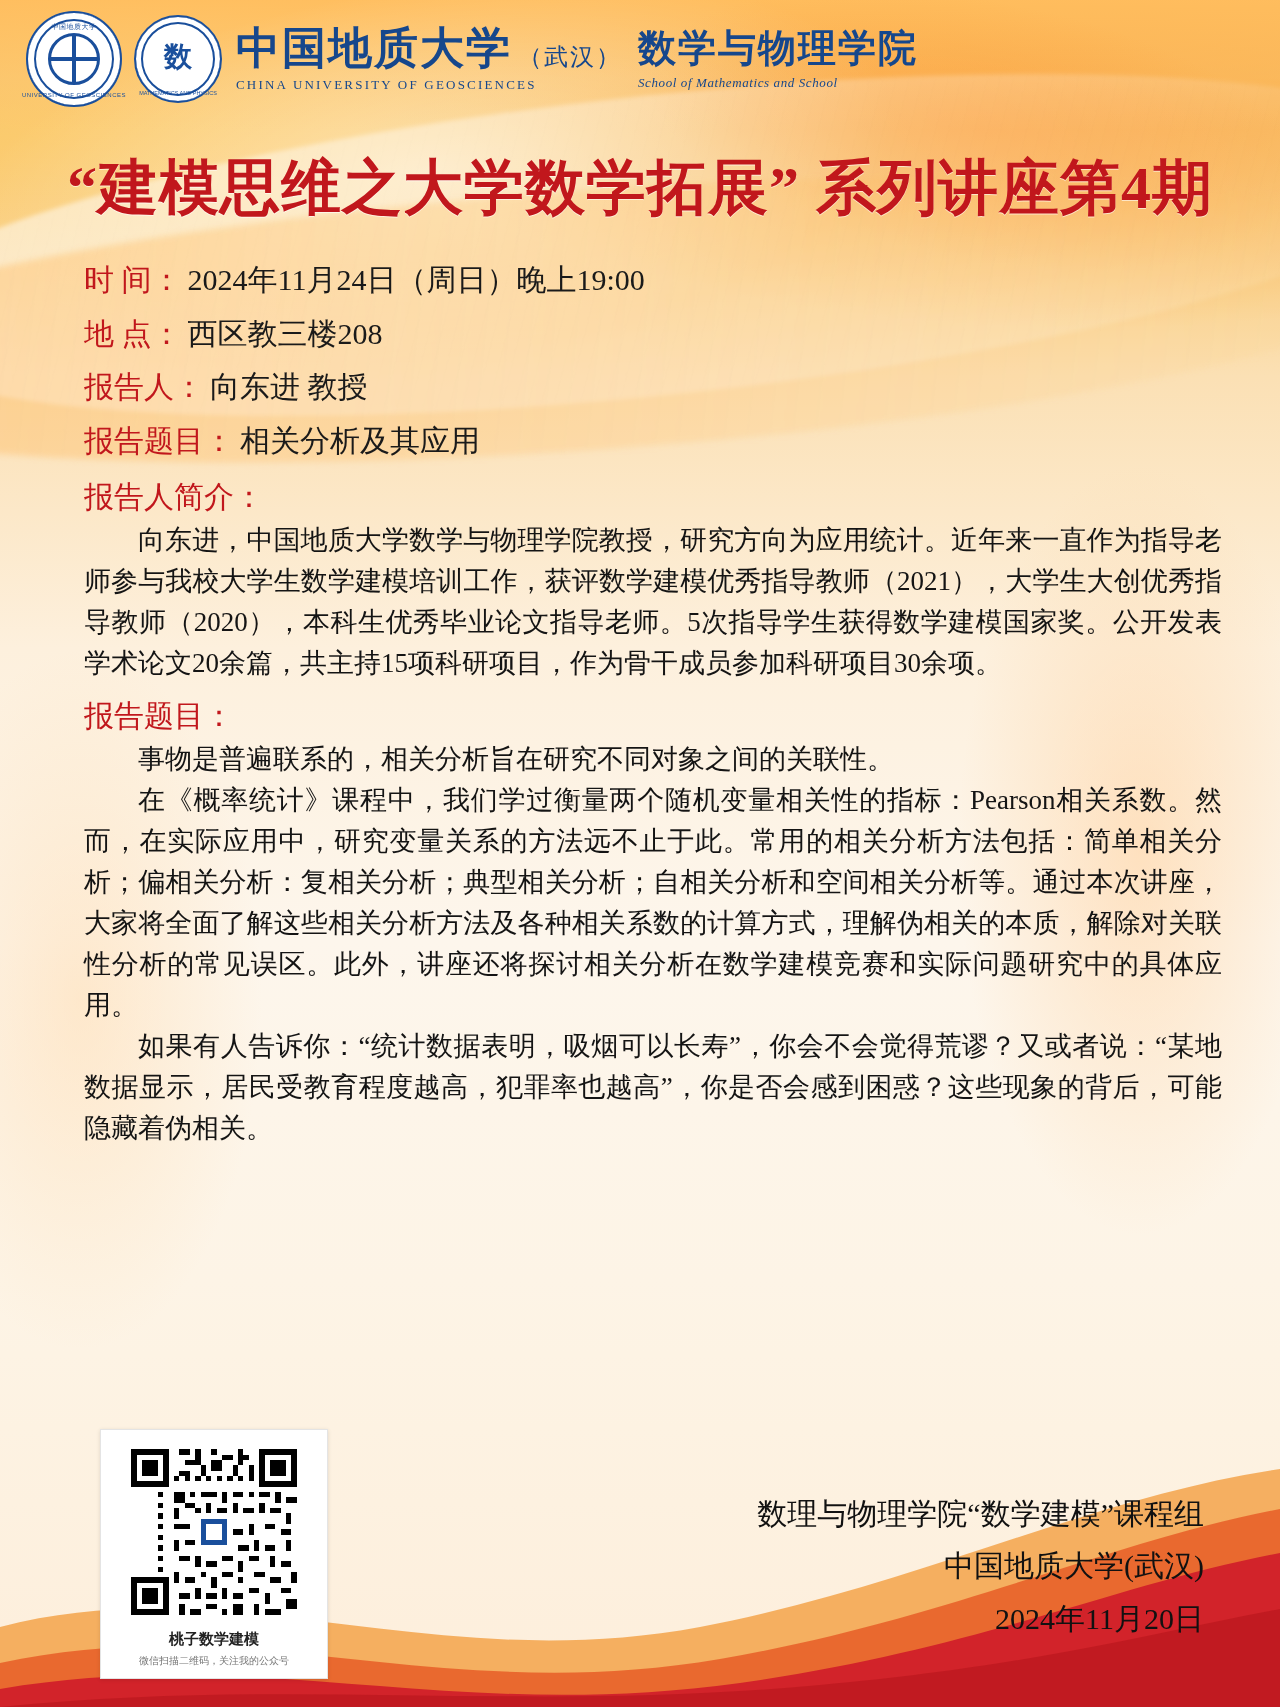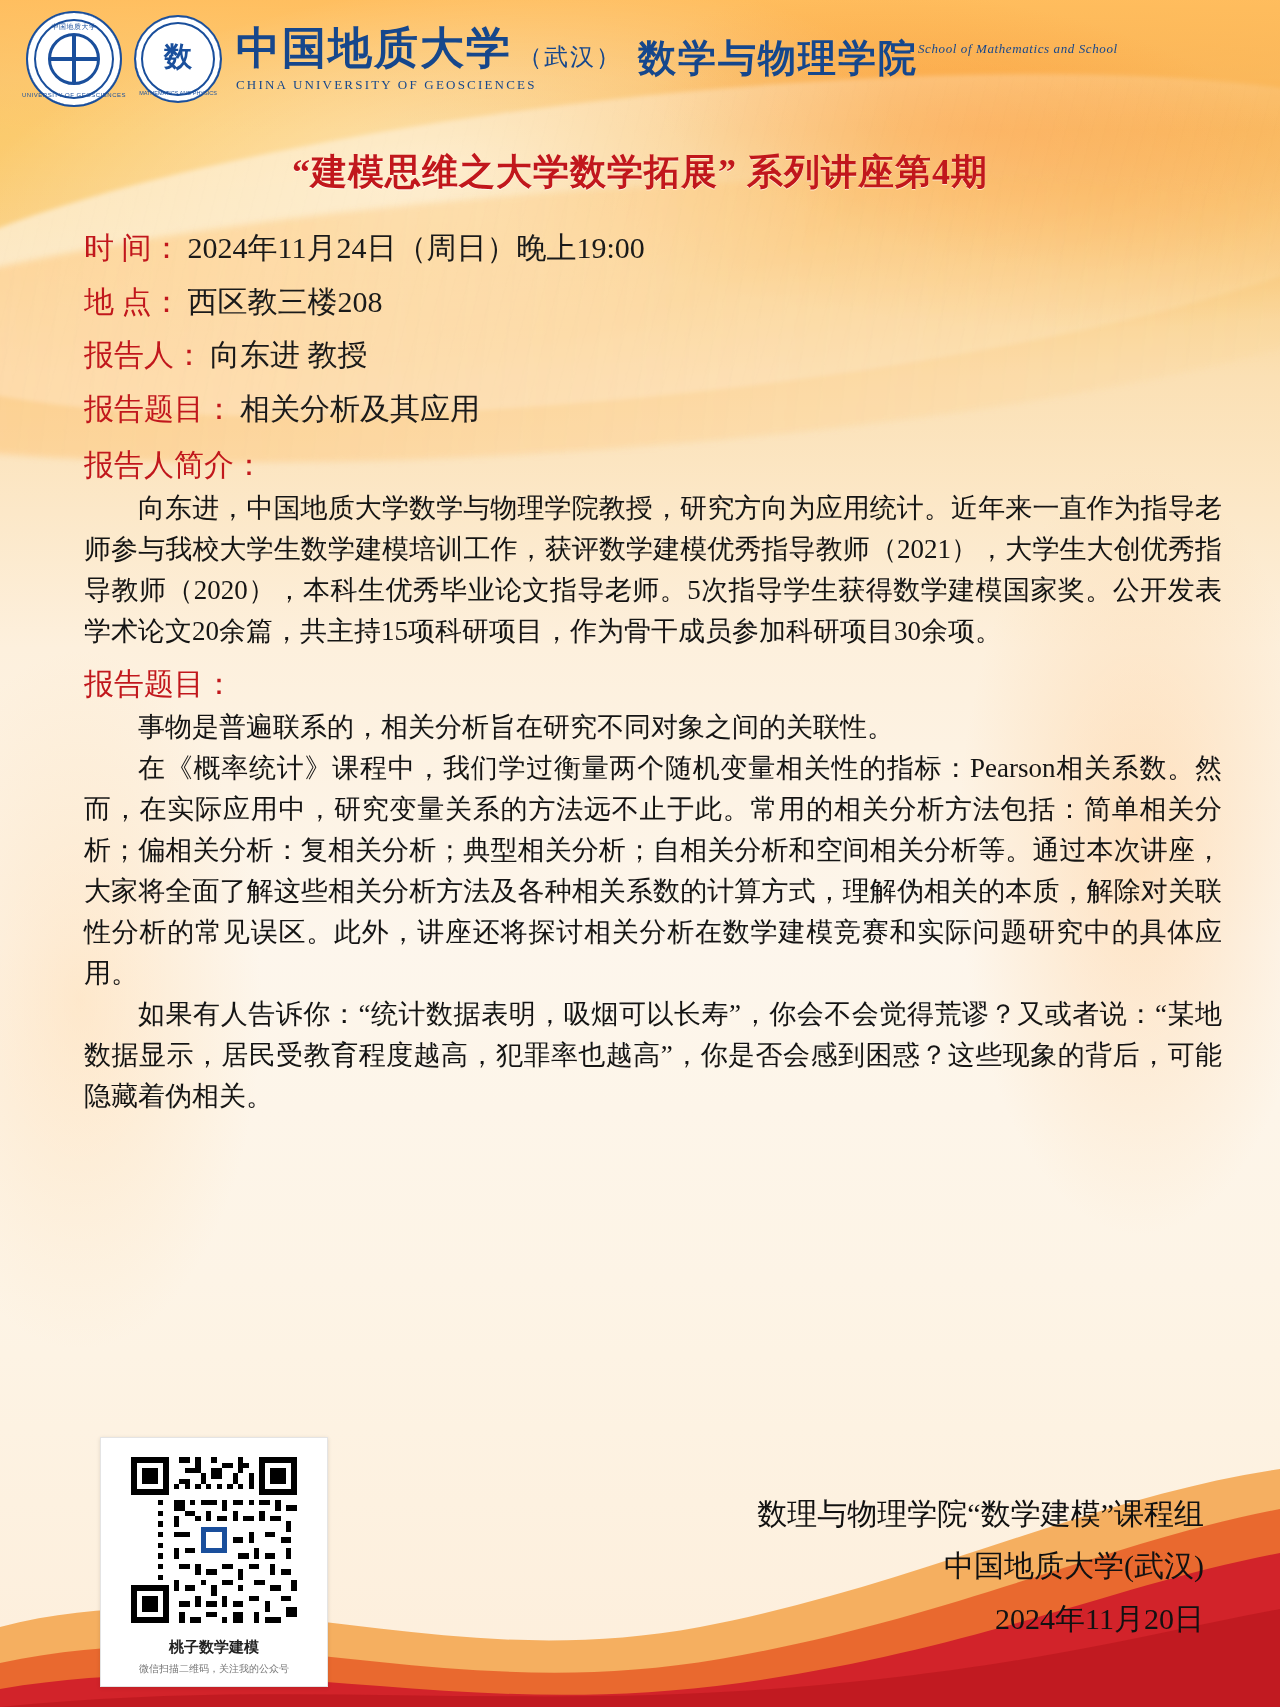--- a/index.html
+++ b/index.html
@@ -188,21 +188,21 @@
   .univ-en {
     font-size: 13px;
     color: #16478c;
     letter-spacing: 2.2px;
     margin-top: 4px;
     font-family: "Liberation Serif", serif;
   }
   .school-block {
     margin-left: 16px;
     display: flex;
-    flex-direction: row;
+    flex-direction: column;
     justify-content: center;
   }
   .school-cn {
     font-family: "Liberation Serif", serif;
     font-weight: bold;
     font-size: 38px;
     color: #16478c;
     letter-spacing: 2px;
     line-height: 1.15;
   }
@@ -214,21 +214,21 @@
     margin-top: 4px;
     font-family: "Liberation Serif", serif;
   }
 
   
   .title {
     position: relative;
     text-align: center;
     font-family: "Liberation Serif", serif;
     font-weight: bold;
-    font-size: 36px;
+    font-size: 60px;
     color: #c1171c;
     letter-spacing: 1px;
     margin: 44px 0 26px 0;
     text-shadow: 0 1px 0 rgba(255,255,255,0.6);
   }
 
   
   .content {
     position: relative;
     padding: 0 58px 0 84px;
@@ -280,21 +280,21 @@
   .footer div {
     font-size: 30px;
     line-height: 1.75;
     white-space: nowrap;
   }
 
   
   .qr-card {
     position: absolute;
     left: 100px;
-    bottom: 20px;
+    bottom: 28px;
     width: 228px;
     background: #ffffff;
     border: 1px solid #e4e4e4;
     box-shadow: 0 1px 4px rgba(0,0,0,0.12);
     padding: 14px 10px 8px 10px;
     box-sizing: border-box;
     text-align: center;
     z-index: 6;
   }
   .qr-img {

